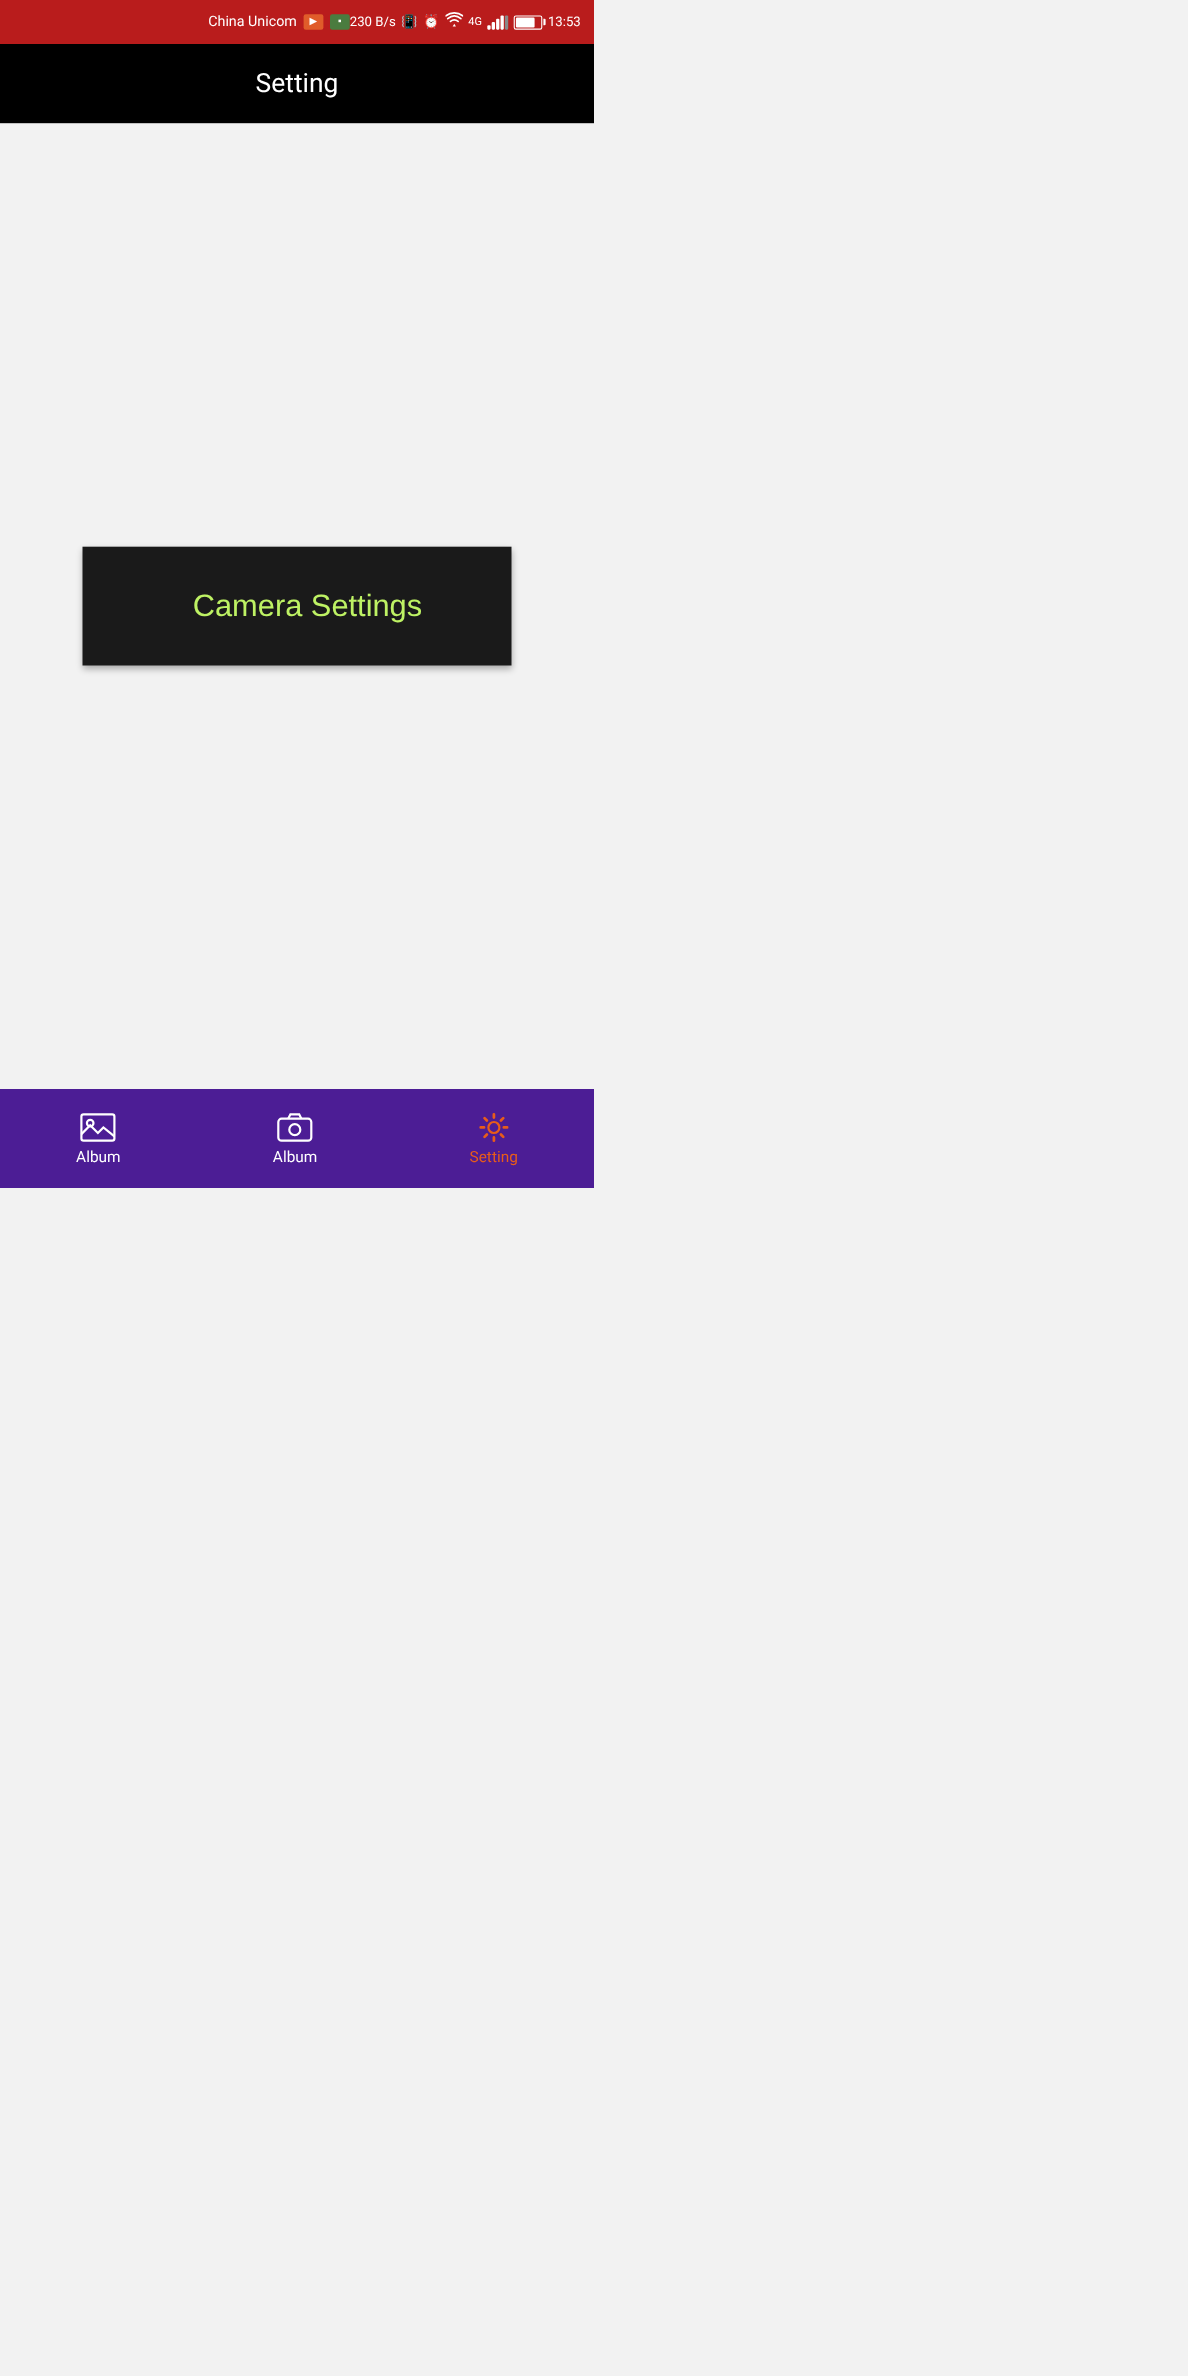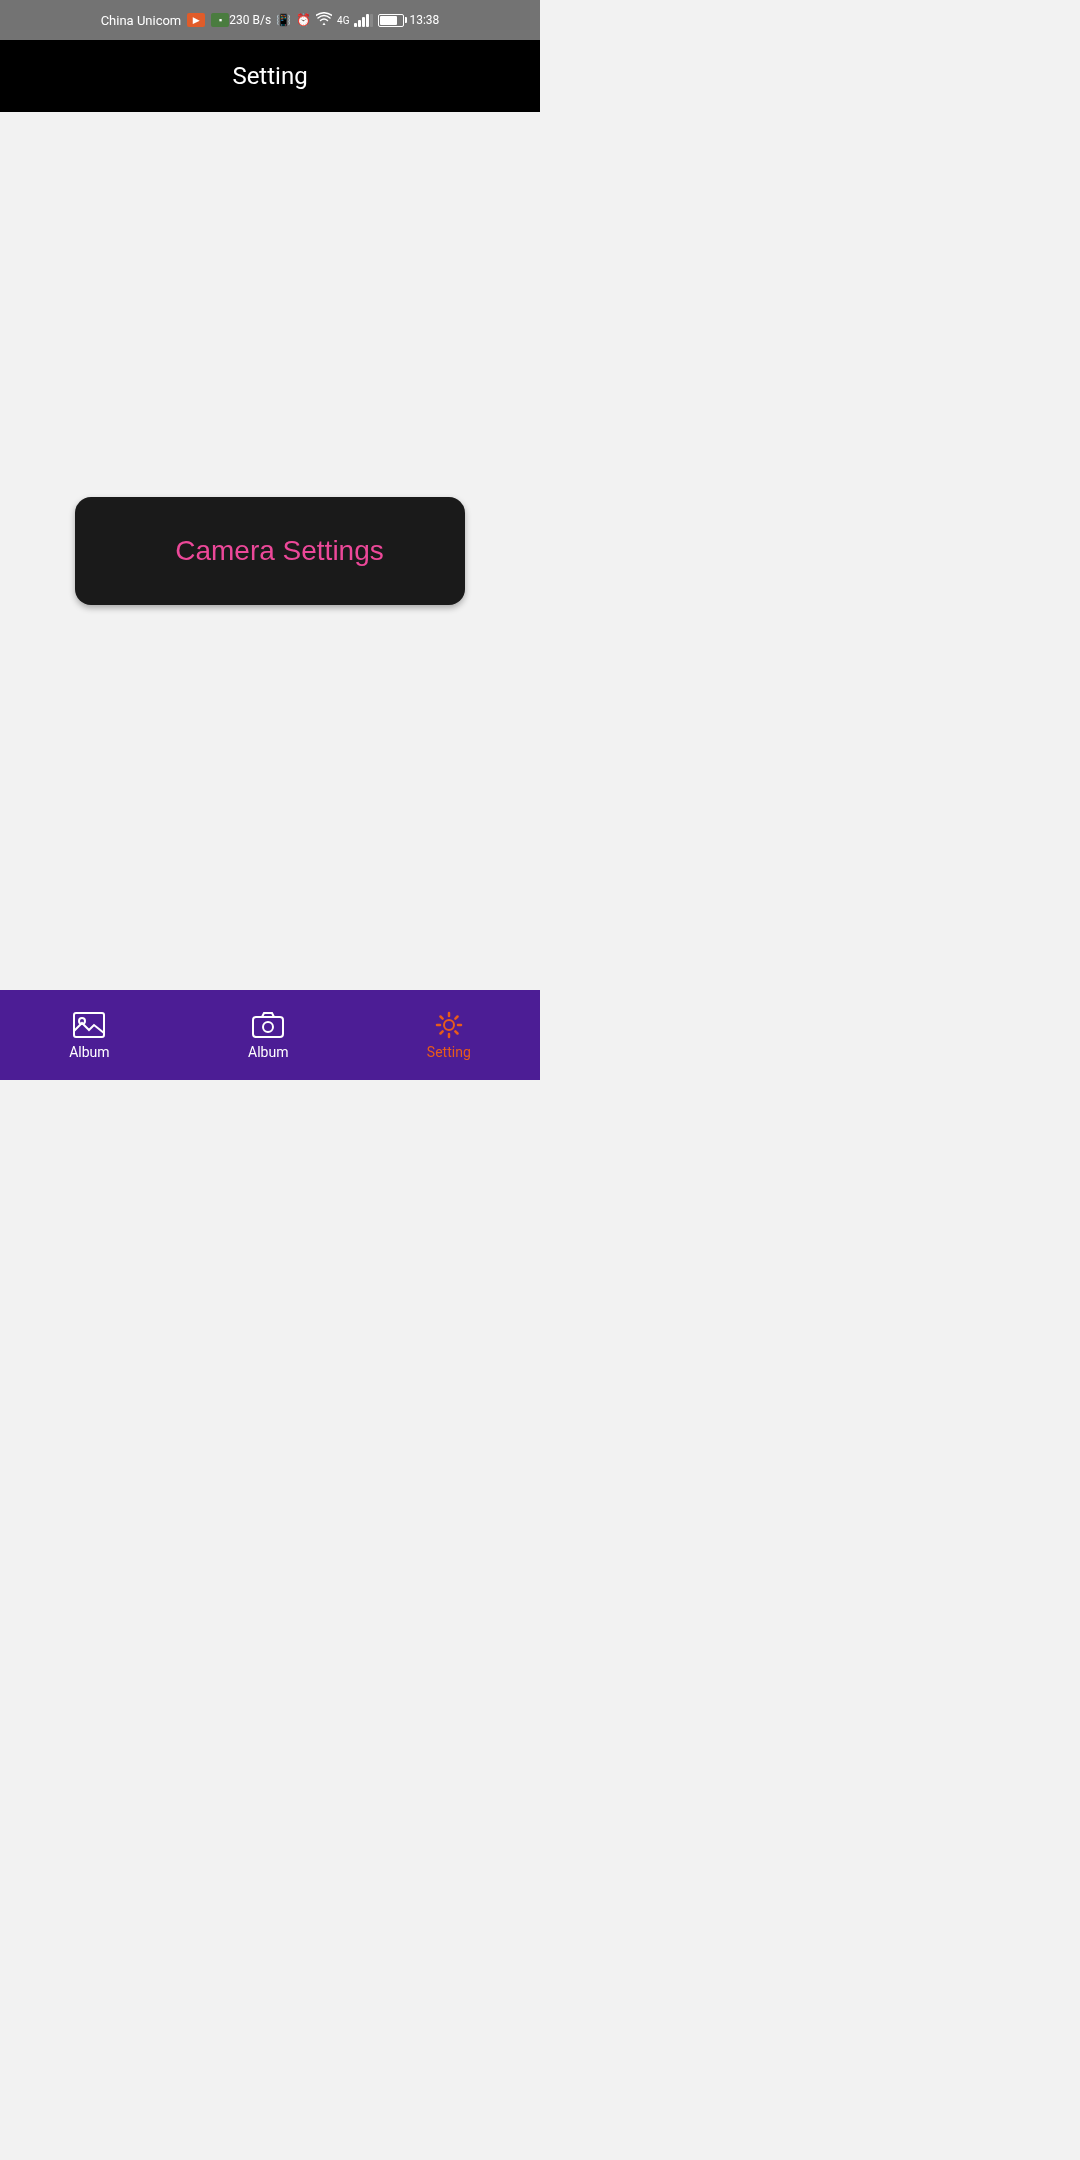--- a/index.html
+++ b/index.html
@@ -14,26 +14,26 @@
       height: 1080px;
       background: #f2f2f2;
       font-family: 'Roboto', Arial, sans-serif;
       display: flex;
       flex-direction: column;
       overflow: hidden;
     }
 
     
     .status-bar {
-      background: #737373;
+      background: #b91c1c;
       color: #fff;
       height: 40px;
       display: flex;
       align-items: center;
-      justify-content: center;
+      justify-content: flex-end;
       padding: 0 12px;
       font-size: 13px;
       flex-shrink: 0;
     }
 
     .status-left {
       display: flex;
       align-items: center;
       gap: 6px;
     }
@@ -125,23 +125,23 @@
       display: flex;
       flex-direction: column;
       align-items: center;
       justify-content: center;
       padding: 20px;
       gap: 80px;
     }
 
     .action-button {
       background: #1a1a1a;
-      color: #ec4899;
+      color: #bef264;
       border: none;
-      border-radius: 16px;
+      border-radius: 0;
       width: 390px;
       height: 108px;
       font-size: 28px;
       font-weight: 500;
       cursor: pointer;
       display: flex;
       align-items: center;
       justify-content: center;
       box-shadow: 0 3px 6px rgba(0,0,0,0.3);
       padding-left: 19px;
@@ -224,21 +224,21 @@
     <div class="signal-bars">
       <span style="height:4px;"></span>
       <span style="height:7px;"></span>
       <span style="height:10px;"></span>
       <span style="height:13px;"></span>
       <span style="height:13px; background:#888;"></span>
     </div>
     <div class="battery-icon">
       <div class="battery-fill"></div>
     </div>
-    <span>13:38</span>
+    <span>13:53</span>
   </div>
 </div>
 
 <div class="header">
   <span class="header-title">Setting</span>
 </div>
 
 <div class="main-content">
   <button class="action-button">Camera Settings</button>
 </div>

